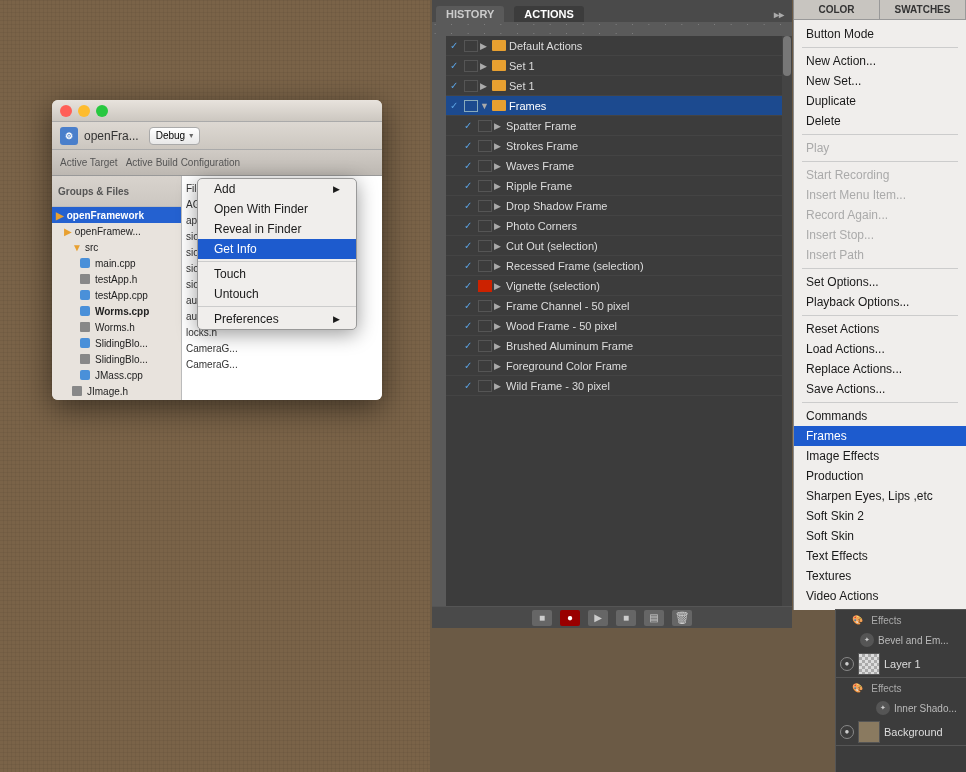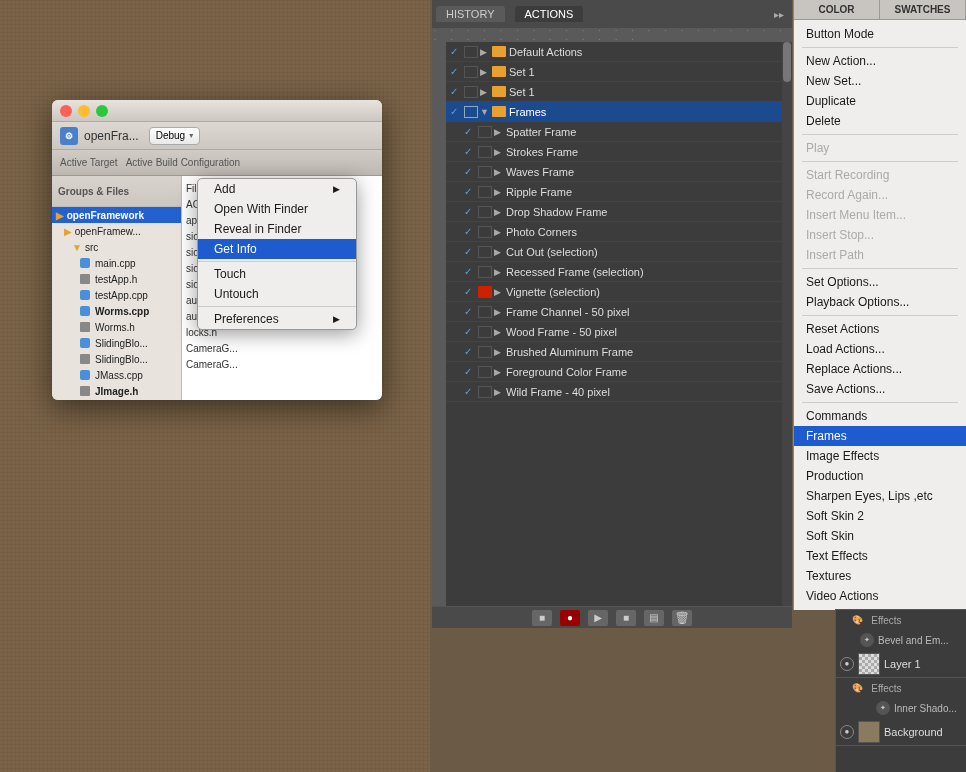--- a/index.html
+++ b/index.html
@@ -192,23 +192,24 @@
       top: 0;
       width: 360px;
       height: 628px;
       background: #3c3c3c;
       display: flex;
       flex-direction: column;
     }
     .actions-tabs {
       display: flex;
       background: #4a4a4a;
-      height: 28px;
-      align-items: center;
+      height: 22px;
+      align-items: flex-end;
       padding: 0 4px;
+      font-weight: bold;
     }
     .actions-tab {
       padding: 2px 10px;
       font-size: 11px;
       color: #ccc;
       cursor: pointer;
       border-top-left-radius: 3px;
       border-top-right-radius: 3px;
       background: #5a5a5a;
       margin-right: 2px;
@@ -472,21 +473,21 @@
         <span>SlidingBlo...</span>
       </div>
       <div class="xcode-file-item" style="padding-left:28px;">
         <span style="width:10px;height:10px;background:#888;border-radius:1px;display:inline-block;margin-right:2px;"></span>
         <span>SlidingBlo...</span>
       </div>
       <div class="xcode-file-item" style="padding-left:28px;">
         <span style="width:10px;height:10px;background:#4a90d9;border-radius:2px;display:inline-block;margin-right:2px;"></span>
         <span>JMass.cpp</span>
       </div>
-      <div class="xcode-file-item" style="padding-left:28px;font-weight:bold;">
+      <div class="xcode-file-item" style="padding-left:20px;">
         <span style="width:10px;height:10px;background:#888;border-radius:1px;display:inline-block;margin-right:2px;"></span>
         <span>JImage.h</span>
       </div>
       <div class="xcode-file-item" style="padding-left:28px;">
         <span style="width:10px;height:10px;background:#4a90d9;border-radius:2px;display:inline-block;margin-right:2px;"></span>
         <span>JImage.cpp</span>
       </div>
     </div>
     <div class="xcode-file-cell">
       <div class="xcode-file-cell-item">
@@ -679,21 +680,21 @@
       <div class="action-row" style="padding-left:18px;">
         <span class="action-check">✓</span>
         <span style="width:14px;height:12px;border:1px solid #555;display:inline-block;flex-shrink:0;margin-right:2px;"></span>
         <span class="action-arrow">▶</span>
         <span>Foreground Color Frame</span>
       </div>
       <div class="action-row" style="padding-left:18px;">
         <span class="action-check">✓</span>
         <span style="width:14px;height:12px;border:1px solid #555;display:inline-block;flex-shrink:0;margin-right:2px;"></span>
         <span class="action-arrow">▶</span>
-        <span>Wild Frame - 40 pixel</span>
+        <span>Wild Frame - 30 pixel</span>
       </div>
     </div>
 
     <div style="width:10px;background:#444;flex-shrink:0;position:relative;">
       <div style="position:absolute;top:0;left:1px;width:8px;height:40px;background:#777;border-radius:4px;"></div>
     </div>
   </div>
 
   <div class="actions-toolbar">
     <div class="action-tool-btn">■</div>
@@ -733,24 +734,24 @@
       </div>
     <div class="ps-menu-separator"></div>
     <div class="ps-menu-item grayed">
         <span>Play</span>
       </div>
     <div class="ps-menu-separator"></div>
     <div class="ps-menu-item grayed">
         <span>Start Recording</span>
       </div>
     <div class="ps-menu-item grayed">
+        <span>Insert Menu Item...</span>
+      </div>
+    <div class="ps-menu-item grayed">
         <span>Record Again...</span>
-      </div>
-    <div class="ps-menu-item grayed">
-        <span>Insert Menu Item...</span>
       </div>
     <div class="ps-menu-item grayed">
         <span>Insert Stop...</span>
       </div>
     <div class="ps-menu-item grayed">
         <span>Insert Path</span>
       </div>
     <div class="ps-menu-separator"></div>
     <div class="ps-menu-item">
         <span>Set Options...</span>

